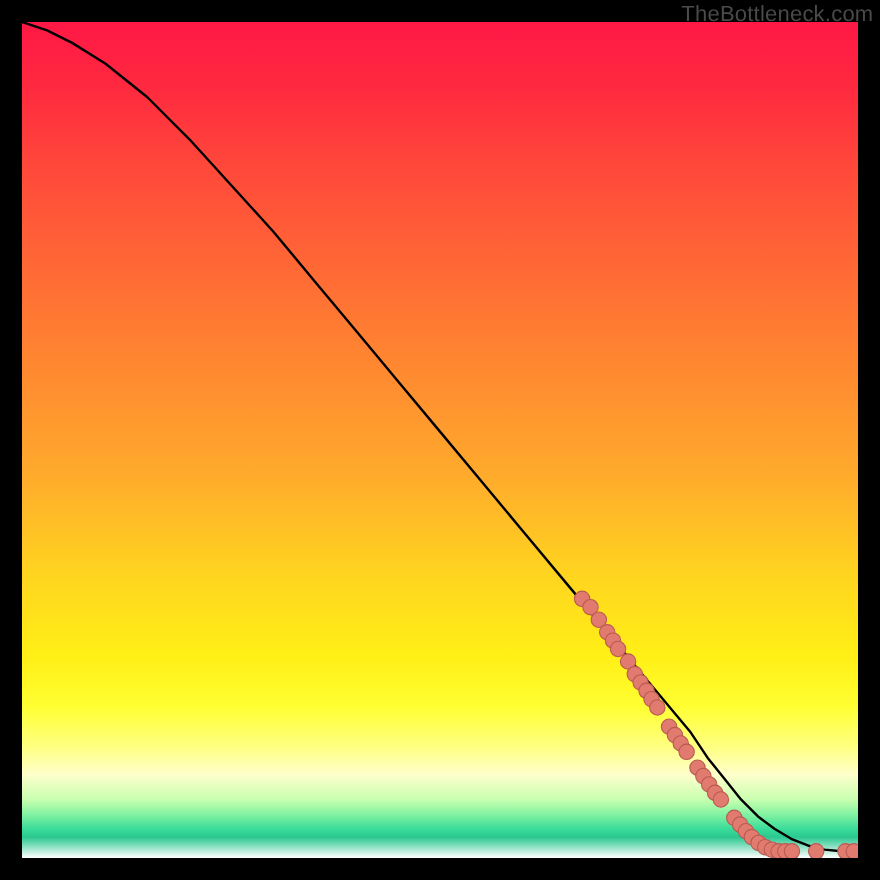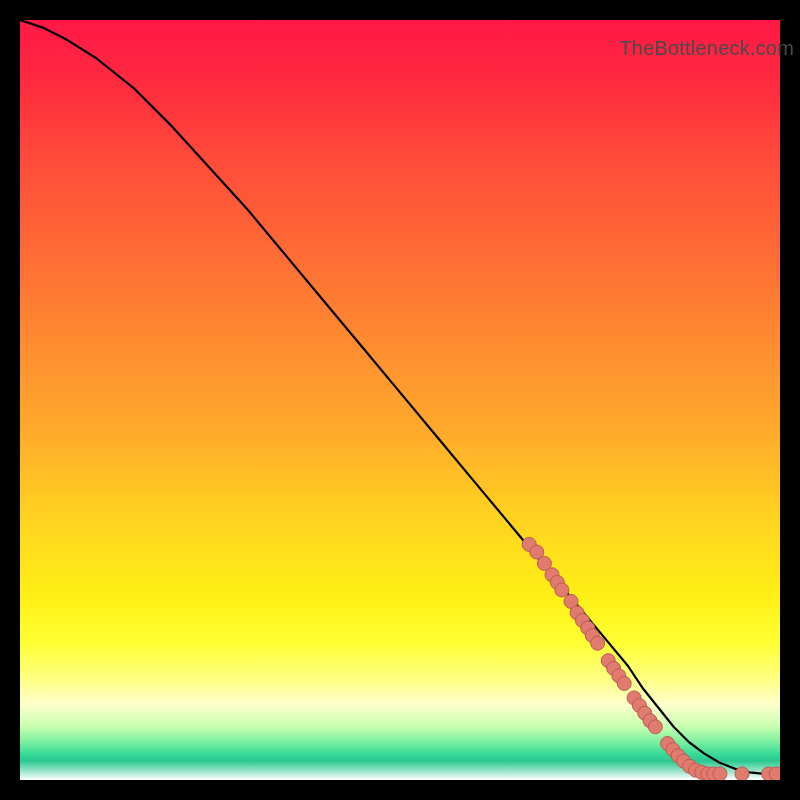--- a/index.html
+++ b/index.html
@@ -46,21 +46,20 @@
   
   .watermark {
     position: absolute;
     top: 2px;
     right: 6px;
     color: #4a4a4a;
     font-size: 20px;
     font-weight: 500;
     letter-spacing: 0.2px;
     pointer-events: none;
-    margin-top: 35px;
   }
   
   .overlay {
     position: absolute;
     left: 20px;
     top: 20px;
     width: 760px;
     height: 760px;
     pointer-events: none;
   }

